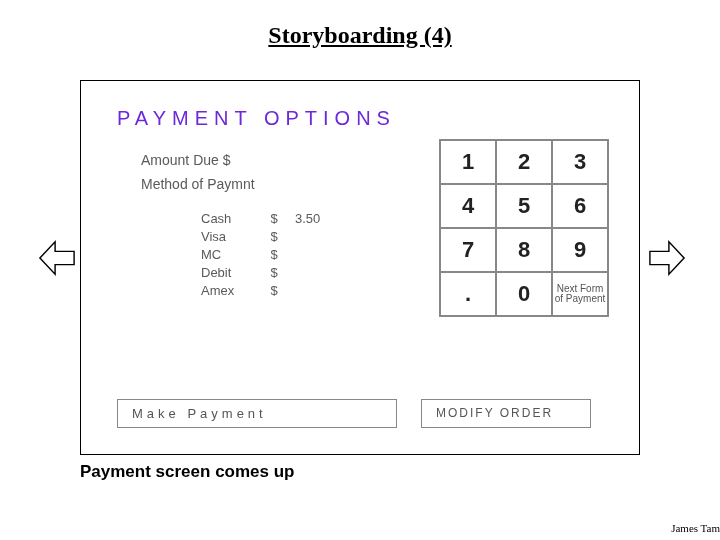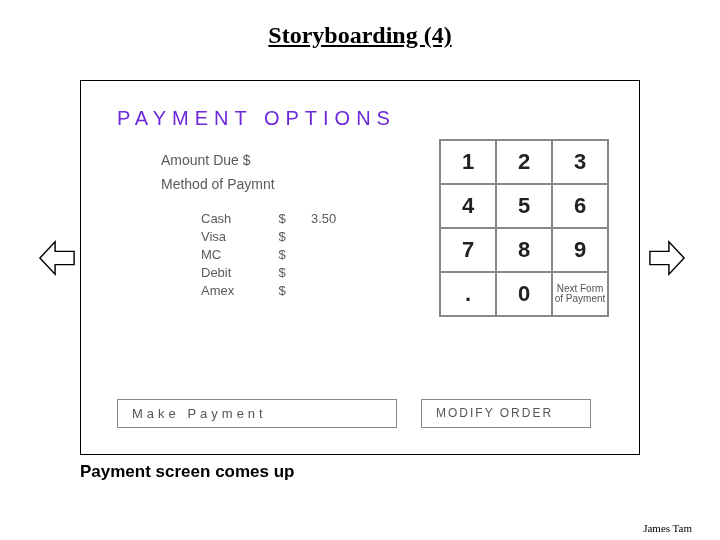--- a/index.html
+++ b/index.html
@@ -50,31 +50,30 @@
     font-size: 20px;
     color: #6d28d9;
   }
   .fields {
     position: absolute;
     left: 60px; top: 70px;
     font-family: "Comic Sans MS", cursive, sans-serif;
     color: #5a5a5a;
     font-size: 14px;
     line-height: 1.3;
-    margin-left: 20px;
   }
   .fields .line { margin-bottom: 6px; }
   .methods {
     position: absolute;
     left: 120px; top: 130px;
     font-family: "Comic Sans MS", cursive, sans-serif;
     color: #5a5a5a;
     font-size: 13px;
   }
-  .methods .row { display: flex; gap: 22px; margin-bottom: 3px; }
+  .methods .row { display: flex; gap: 14px; margin-bottom: 3px; }
   .methods .lbl { width: 52px; }
   .methods .sym { width: 14px; text-align: center; }
   .methods .val { width: 40px; }
 
   .keypad {
     position: absolute;
     right: 30px; top: 58px;
     width: 170px;
     border: 1px solid #888;
   }
@@ -112,21 +111,21 @@
 
   .caption {
     position: absolute;
     left: 80px; top: 462px;
     font-family: Arial, Helvetica, sans-serif;
     font-weight: bold;
     font-size: 17px;
   }
   .author {
     position: absolute;
-    right: 28px; bottom: 6px;
+    right: 0; bottom: 6px;
     font-family: "Times New Roman", serif;
     font-size: 11px;
   }
 </style>
 </head>
 <body>
 
 <div class="slide-title">Storyboarding (4)</div>
 
 <div class="arrow arrow-left">

